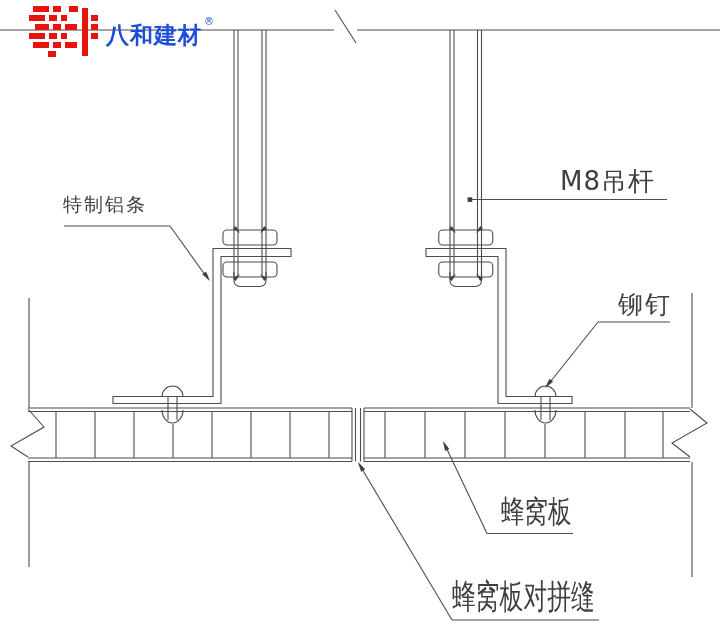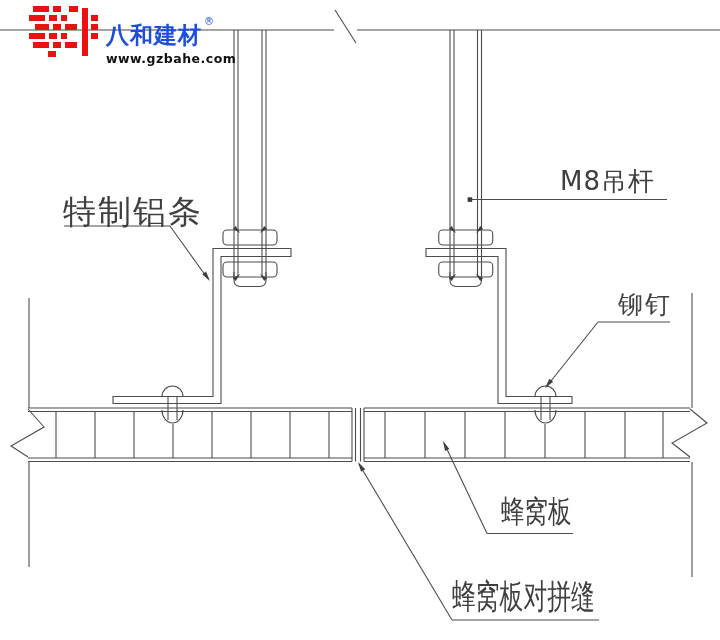--- a/index.html
+++ b/index.html
@@ -1,21 +1,21 @@
 <!DOCTYPE html>
 <html><head>
 <meta charset="utf-8">
 <style>
   html,body{margin:0;padding:0;background:#fff;}
   .canvas{position:relative;width:720px;height:640px;background:#fff;overflow:hidden;
           font-family:"DejaVu Sans",sans-serif;}
   .linework{position:absolute;left:0;top:0;}
   .lbl{position:absolute;color:#3f3f3f;white-space:nowrap;line-height:1;
        font-family:"DejaVu Sans",sans-serif;}
-  .lbl-tezhi{left:63px;top:195px;font-size:33px;letter-spacing:2px;text-align:right;}
+  .lbl-tezhi{left:63px;top:195px;font-size:19px;letter-spacing:2px;text-align:right;}
   .lbl-m8{left:560px;top:168px;font-size:26px;letter-spacing:1px;}
   .lbl-maoding{left:618px;top:292px;font-size:25px;letter-spacing:2px;}
   .lbl-fengwoban{left:501px;top:496px;font-size:31px;transform:scaleX(0.76);transform-origin:left top;}
   .lbl-joint{left:452px;top:579px;font-size:34px;transform:scaleX(0.70);transform-origin:left top;}
   .logo{position:absolute;left:26px;top:5px;display:flex;align-items:flex-start;}
   .logo-mark{width:74px;height:54px;}
   .logo-textcol{margin-left:6px;}
   .brand{font-size:23px;font-weight:700;color:#1d4ed8;letter-spacing:1px;line-height:1;margin-top:12px;}
   .brand sup{font-size:10px;font-weight:400;vertical-align:18px;margin-left:2px;}
   .website{font-size:12.5px;font-weight:700;color:#111;letter-spacing:.5px;margin-top:4px;}
@@ -184,21 +184,20 @@
           <rect x="65" y="28" width="7" height="6"></rect>
         <rect x="7" y="37" width="16" height="6"></rect>
           <rect x="27" y="37" width="8" height="6"></rect>
           <rect x="39" y="37" width="12" height="6"></rect>
         <rect x="22" y="46" width="8" height="6"></rect>
         <rect x="56" y="3" width="6" height="48"></rect>
       </g>
     </svg>
     <div class="logo-textcol">
       <div class="brand"><span>八和建材</span><sup>®</sup></div>
-      <div class="website">www.gzbahe.com</div>
     </div>
   </div>
 
   <div class="lbl lbl-tezhi">特制铝条</div>
   <div class="lbl lbl-m8">M8吊杆</div>
   <div class="lbl lbl-maoding">铆钉</div>
   <div class="lbl lbl-fengwoban">蜂窝板</div>
   <div class="lbl lbl-joint">蜂窝板对拼缝</div>
 
 </div>

